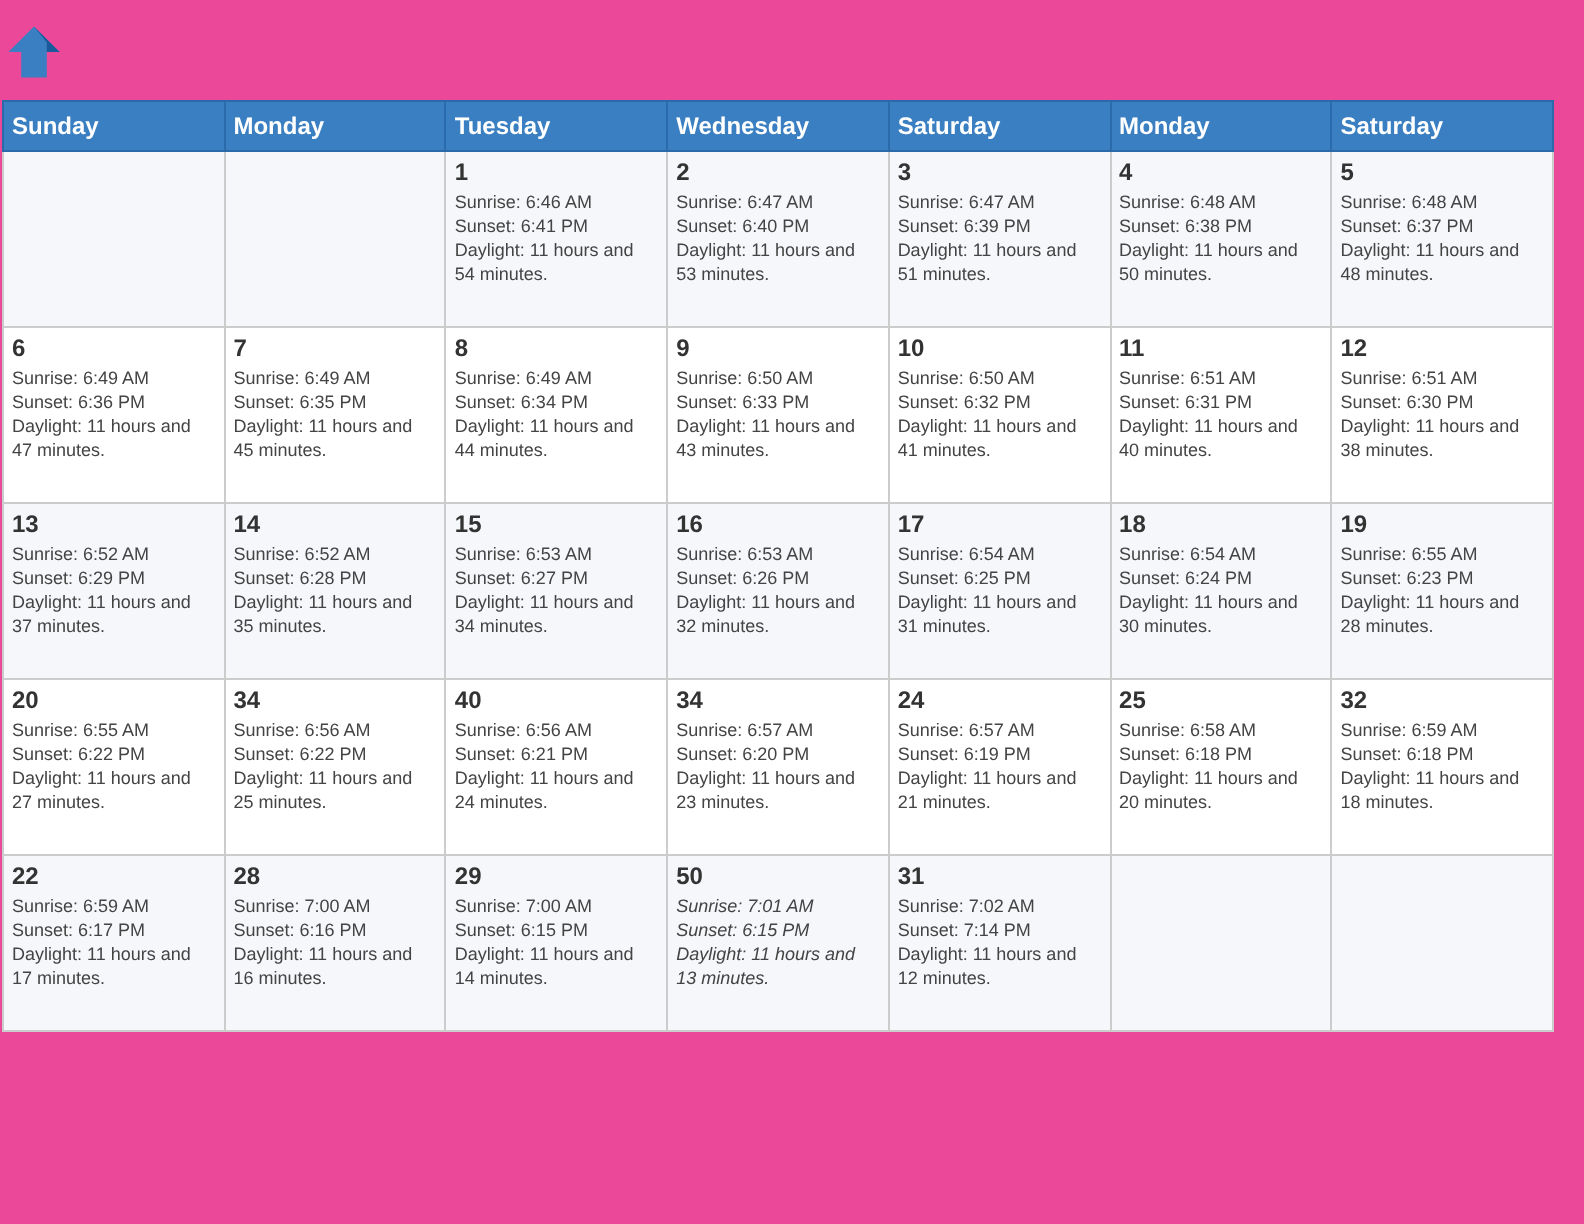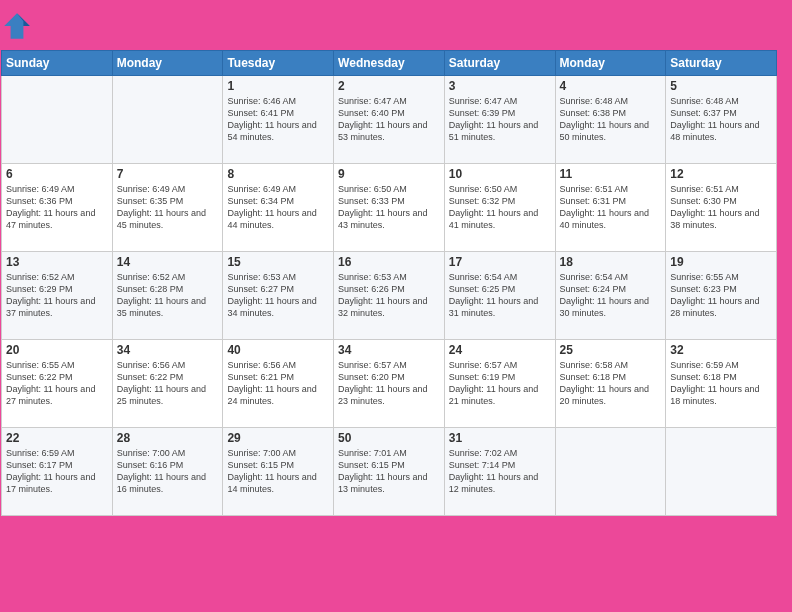--- a/index.html
+++ b/index.html
@@ -318,21 +318,21 @@
 Daylight: 11 hours and 16 minutes.</div>
           </td>
           <td>
             <span class="day-num">29</span>
             <div class="day-info" style="white-space: pre-line;">Sunrise: 7:00 AM
 Sunset: 6:15 PM
 Daylight: 11 hours and 14 minutes.</div>
           </td>
           <td>
             <span class="day-num">50</span>
-            <div class="day-info" style="white-space: pre-line;">Sunrise: 7:01 AM
+            <div class="day-info" style="white-space: pre-line; font-style: italic;">Sunrise: 7:01 AM
 Sunset: 6:15 PM
 Daylight: 11 hours and 13 minutes.</div>
           </td>
           <td>
             <span class="day-num">31</span>
             <div class="day-info" style="white-space: pre-line;">Sunrise: 7:02 AM
 Sunset: 7:14 PM
 Daylight: 11 hours and 12 minutes.</div>
           </td>
           <td class="empty-cell"></td>

